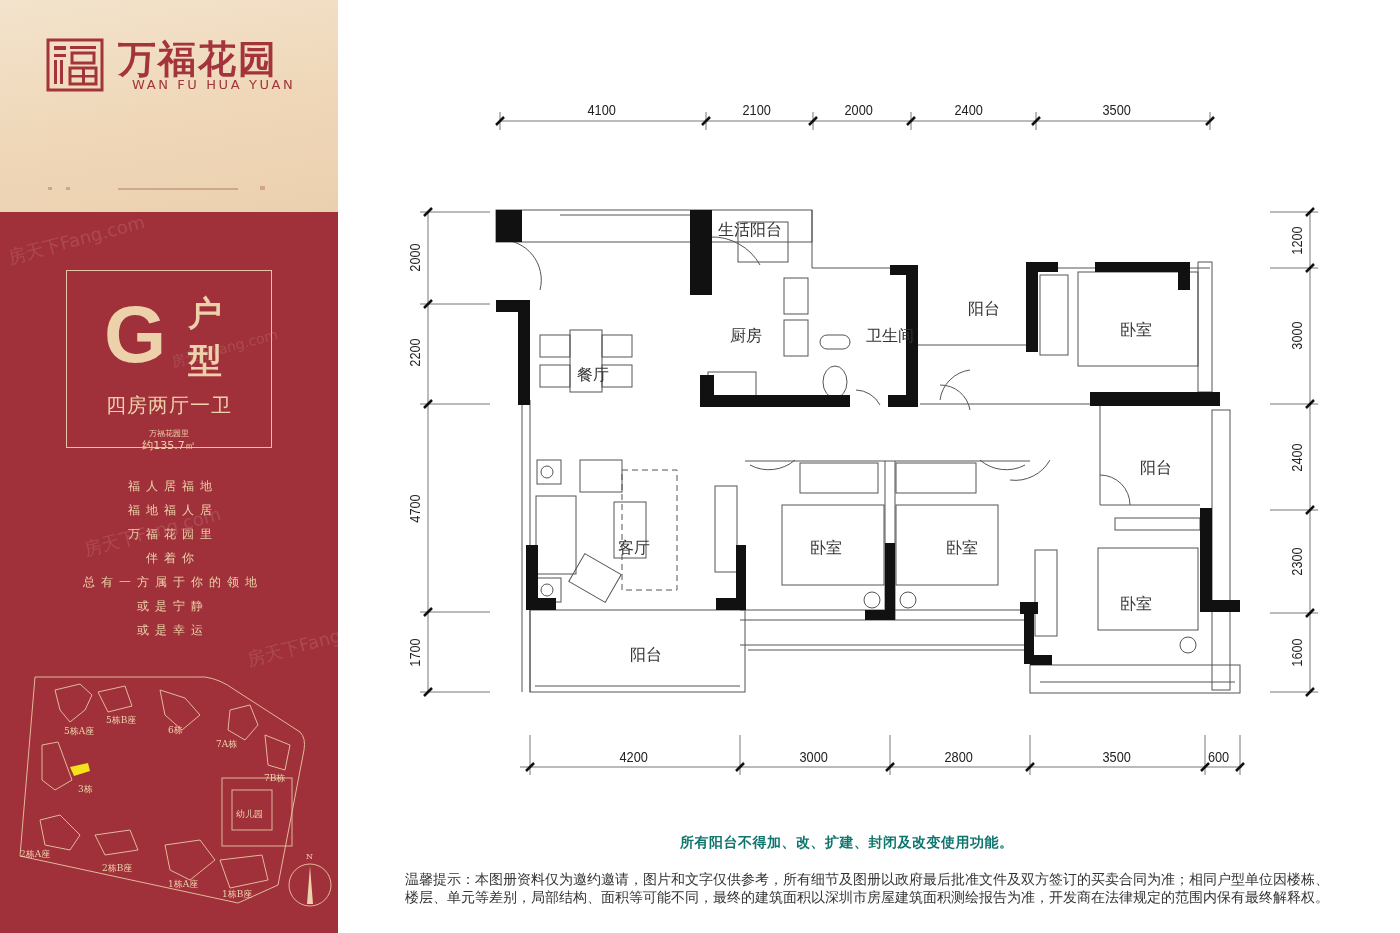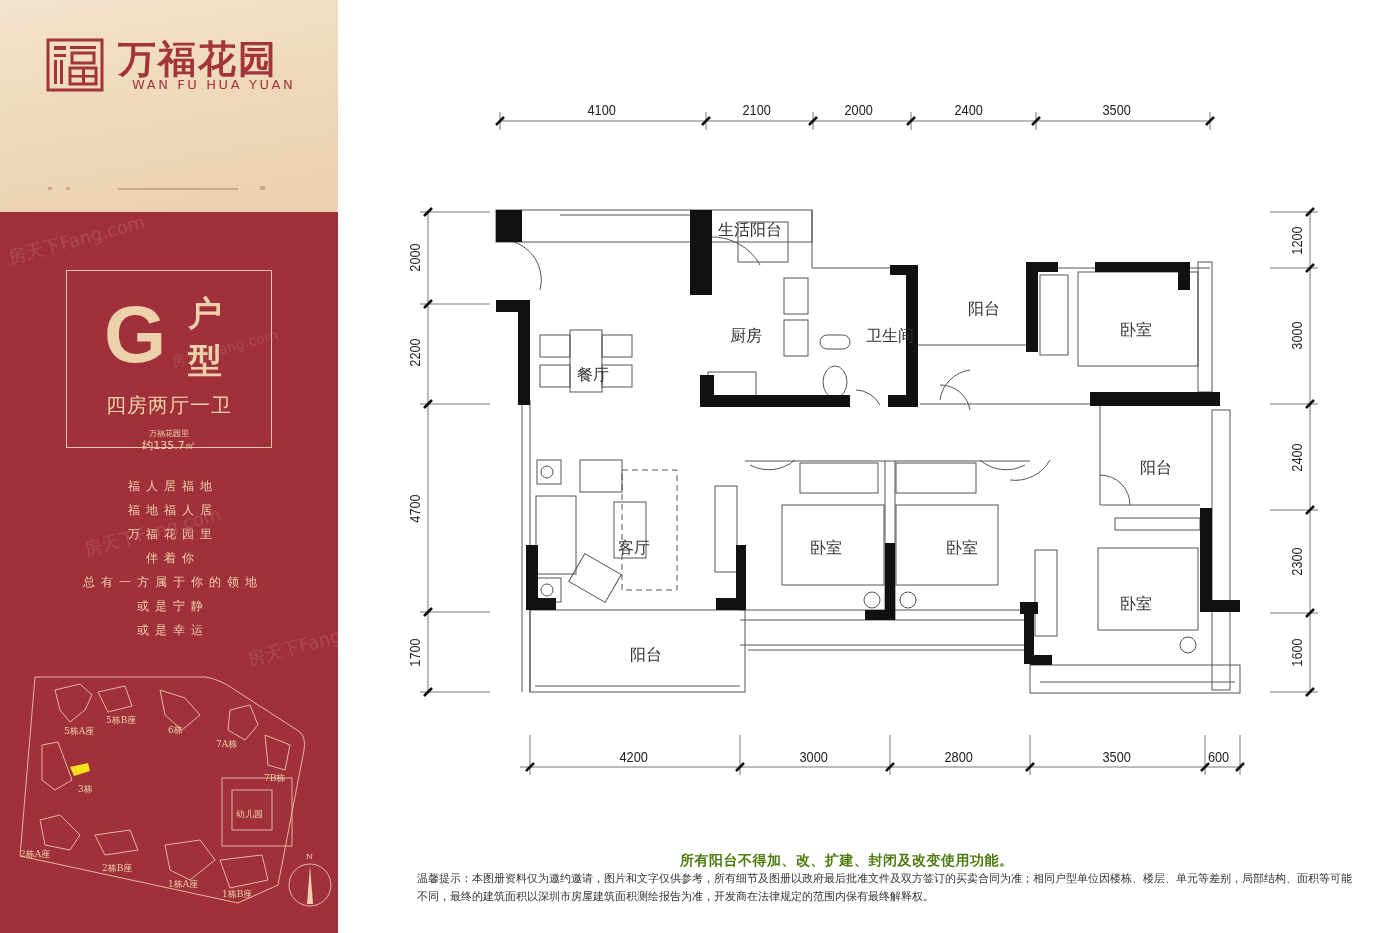--- a/index.html
+++ b/index.html
@@ -27,22 +27,22 @@
   .poem div { height: 24px; line-height: 20px; letter-spacing: 6px; }
 
   .siteplan { position: absolute; left: 0; top: 670px; width: 338px; height: 263px; }
   .site-label { position: absolute; font-size: 9px; color: #ecd1aa; font-family: "DejaVu Serif", serif; white-space: nowrap; }
 
   .watermark { position: absolute; color: rgba(255,255,255,0.12); font-size: 18px; transform: rotate(-15deg); white-space: nowrap; pointer-events: none; }
   .dim { position: absolute; font-family: "Liberation Sans", sans-serif; font-size: 15px; color: #222; transform: scaleX(0.85); }
   .dim-v { position: absolute; font-family: "Liberation Sans", sans-serif; font-size: 15px; color: #222; transform: rotate(-90deg) scaleX(0.85); transform-origin: center; }
   .room { position: absolute; font-family: "DejaVu Serif", serif; font-size: 16px; color: #333; white-space: nowrap; }
 
-  .notice { position: absolute; left: 680px; top: 852px; font-size: 14px; color: #4d7c0f; font-weight: bold; letter-spacing: 0.5px; }
-  .disclaimer { position: absolute; left: 417px; top: 870px; width: 935px; font-size: 11px; color: #333; line-height: 18px; }
+  .notice { position: absolute; left: 680px; top: 834px; font-size: 14px; color: #0f766e; font-weight: bold; letter-spacing: 0.5px; }
+  .disclaimer { position: absolute; left: 405px; top: 870px; width: 935px; font-size: 14px; color: #333; line-height: 18px; }
 </style>
 </head>
 <body>
 
 <div id="root">
 
   <div class="left">
     <div class="left-top">
       <svg class="logo-mark" viewBox="0 0 58 54">
         <rect x="2" y="2" width="54" height="50" fill="none" stroke="#a3343b" stroke-width="3"></rect>

